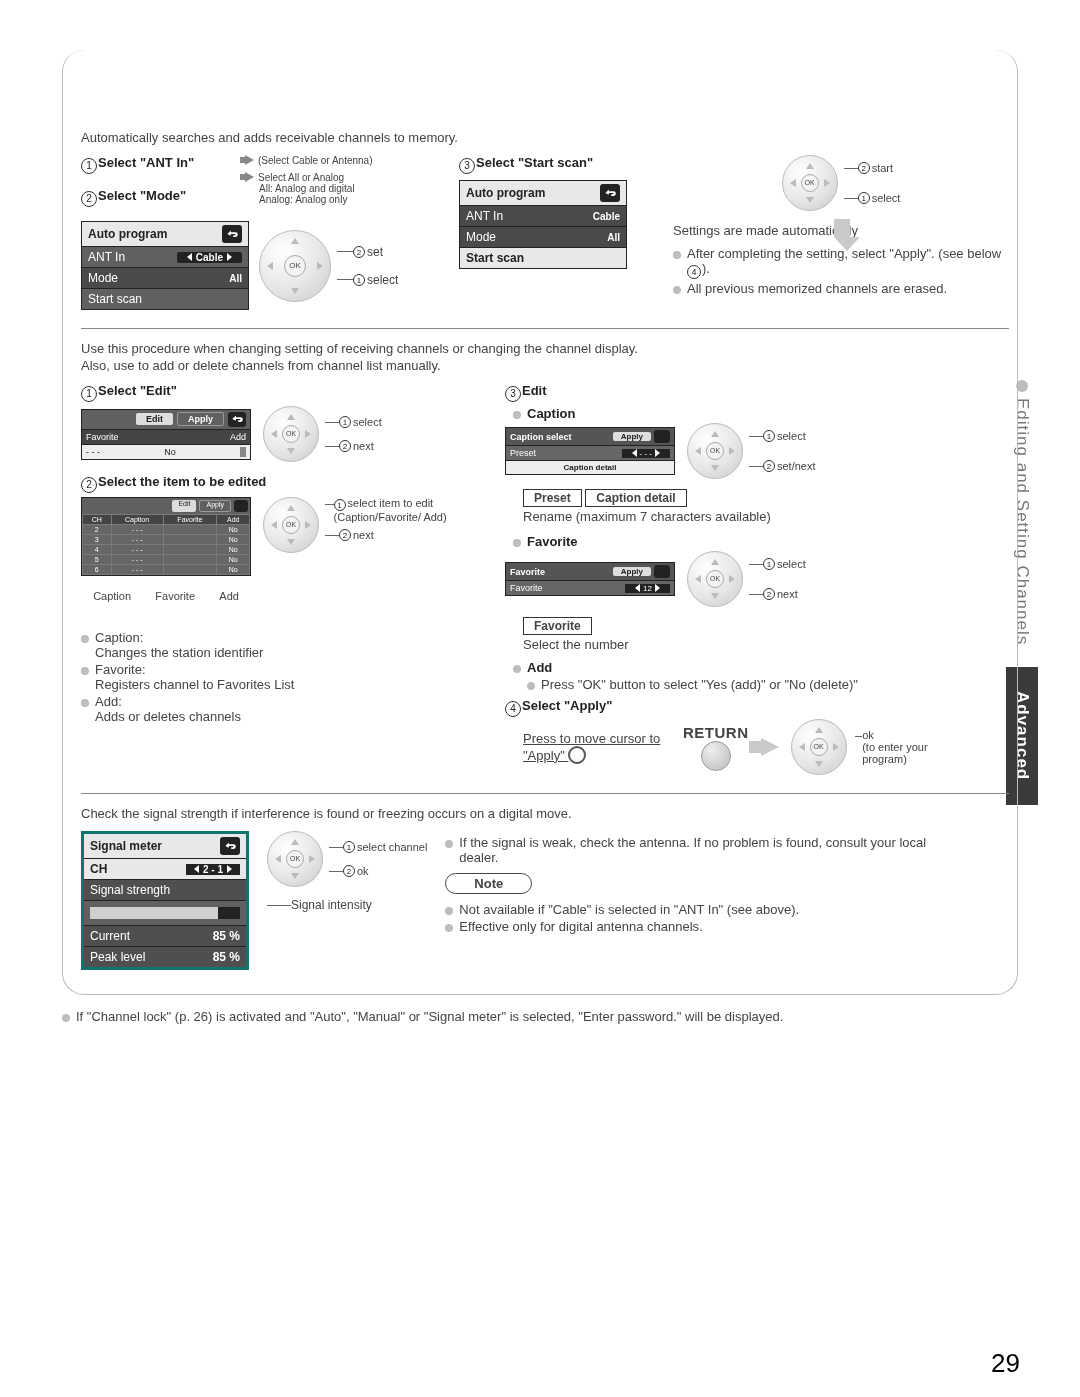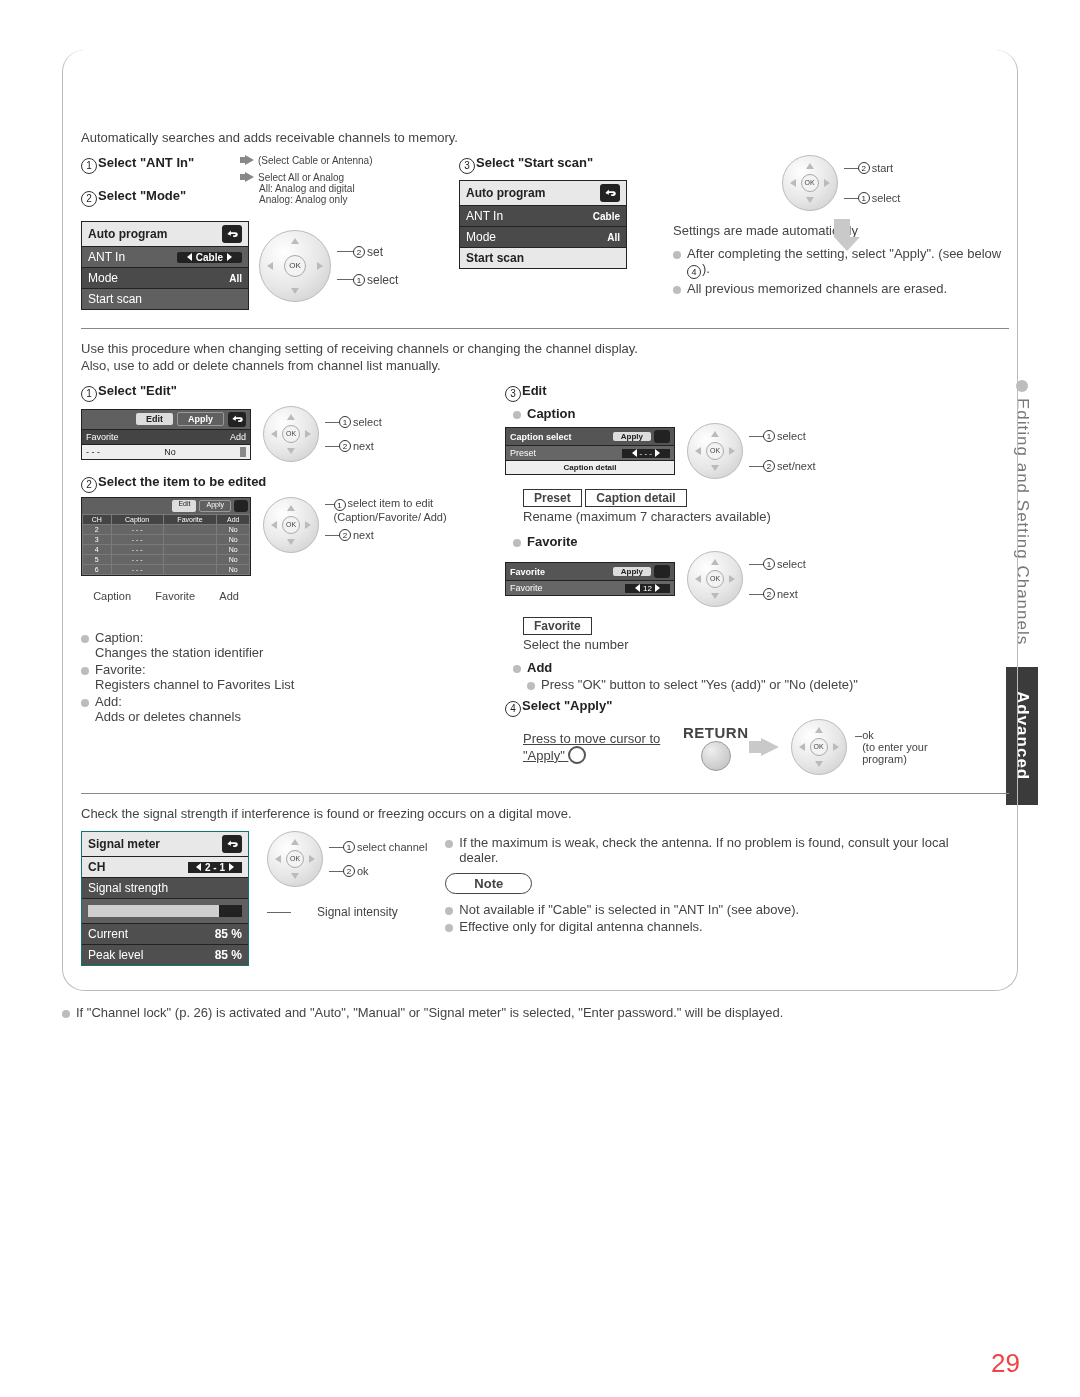--- a/index.html
+++ b/index.html
@@ -175,29 +175,29 @@
   }
   .note-pill{
     display:inline-block;border:1px solid #444;border-radius:14px;padding:2px 28px;font-weight:bold;font-size:13px;
   }
   .mini-cap{width:170px;border:1px solid #222;font-size:9px;}
   .mini-cap .h{background:#555;color:#fff;display:flex;justify-content:space-between;align-items:center;padding:2px 4px;}
   .mini-cap .h .ap{background:#ddd;color:#222;padding:0 8px;border-radius:2px;font-size:8px;font-weight:bold;}
   .mini-cap .r{background:#666;color:#fff;display:flex;justify-content:space-between;align-items:center;padding:2px 4px;border-top:1px solid #222;}
   .mini-cap .r .vb{background:#222;color:#fff;padding:0 10px;font-size:8px;display:flex;align-items:center;gap:3px;}
   .mini-cap .f{background:#eee;color:#222;text-align:center;padding:2px;border-top:1px solid #222;font-weight:bold;font-size:8px;}
-  .sig{width:168px;border:1px solid #0f766e;font-size:12px;}
+  .sig{width:168px;border:3px solid #0f766e;font-size:12px;}
   .sig .h{background:#e8e8e8;color:#222;font-weight:bold;padding:3px 6px;display:flex;justify-content:space-between;align-items:center;}
   .sig .r{background:#606060;color:#fff;padding:3px 6px;display:flex;justify-content:space-between;align-items:center;border-top:1px solid #222;}
   .sig .r.dk{background:#4f4f4f;}
   .sig .bar-row{background:#606060;padding:6px;border-top:1px solid #222;}
   .sig .bar{height:12px;background:#222;position:relative;}
   .sig .bar .fill{position:absolute;left:0;top:0;height:100%;width:85%;background:#cfcfcf;}
   .sig .vb{background:#222;color:#fff;padding:0 8px;font-size:10px;font-weight:bold;display:flex;align-items:center;gap:4px;}
-  .pn{position:absolute;right:60px;bottom:18px;font-size:26px;color:#ef4444;}
+  .pn{position:absolute;right:60px;bottom:18px;font-size:26px;color:#000000;}
   .return-btn{
     width:30px;height:30px;border-radius:50%;
     background:radial-gradient(circle at 34% 30%, #eee, #bbb);
     border:1px solid #999;display:inline-block;vertical-align:middle;
   }
   .return-lbl{font-size:15px;font-weight:bold;letter-spacing:0.5px;}
   .grad-arrow{
     display:inline-block;width:0;height:0;
     border-top:9px solid transparent;border-bottom:9px solid transparent;
     border-left:18px solid #c9c9c9;vertical-align:middle;margin:0 4px;
@@ -690,30 +690,30 @@
                   <span>select channel</span>
                 </div>
               <div style="height:12px;"></div>
               <div style="display:flex;align-items:center;">
                   <div class="lead" style="width:14px;"></div>
                   <span class="circ-s">2</span>
                   <span>ok</span>
                 </div>
             </div>
           </div>
-          <div style="margin-top:18px;display:flex;align-items:center;font-size:12px;gap:26px;">
+          <div style="margin-top:11px;display:flex;align-items:center;font-size:12px;">
               <div class="lead" style="width:24px;"></div>
               <span>Signal intensity</span>
             </div>
         </div>
       </div>
 
       <div style="flex:1;padding-right:50px;">
         <ul class="bul">
-            <li>If the maximum is weak, check the antenna. If no problem is found, consult your local dealer.</li>
+            <li>If the signal is weak, check the antenna. If no problem is found, consult your local dealer.</li>
           </ul>
         <div style="margin:8px 0;"><span class="note-pill">Note</span></div>
         <ul class="bul">
           <li>Not available if "Cable" is selected in "ANT In" (see above).</li>
           <li>Effective only for digital antenna channels.</li>
         </ul>
       </div>
     </div>
 
   </div>

